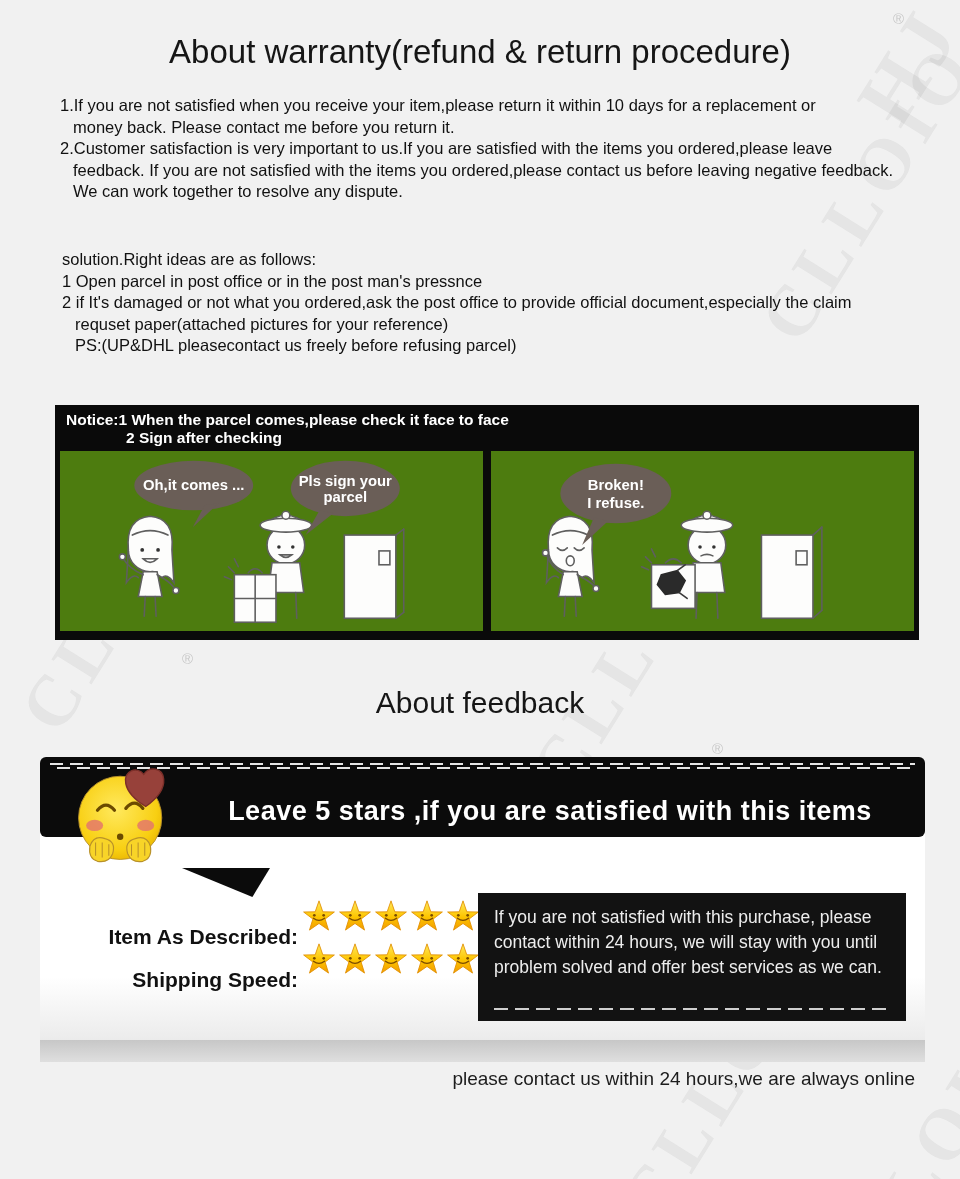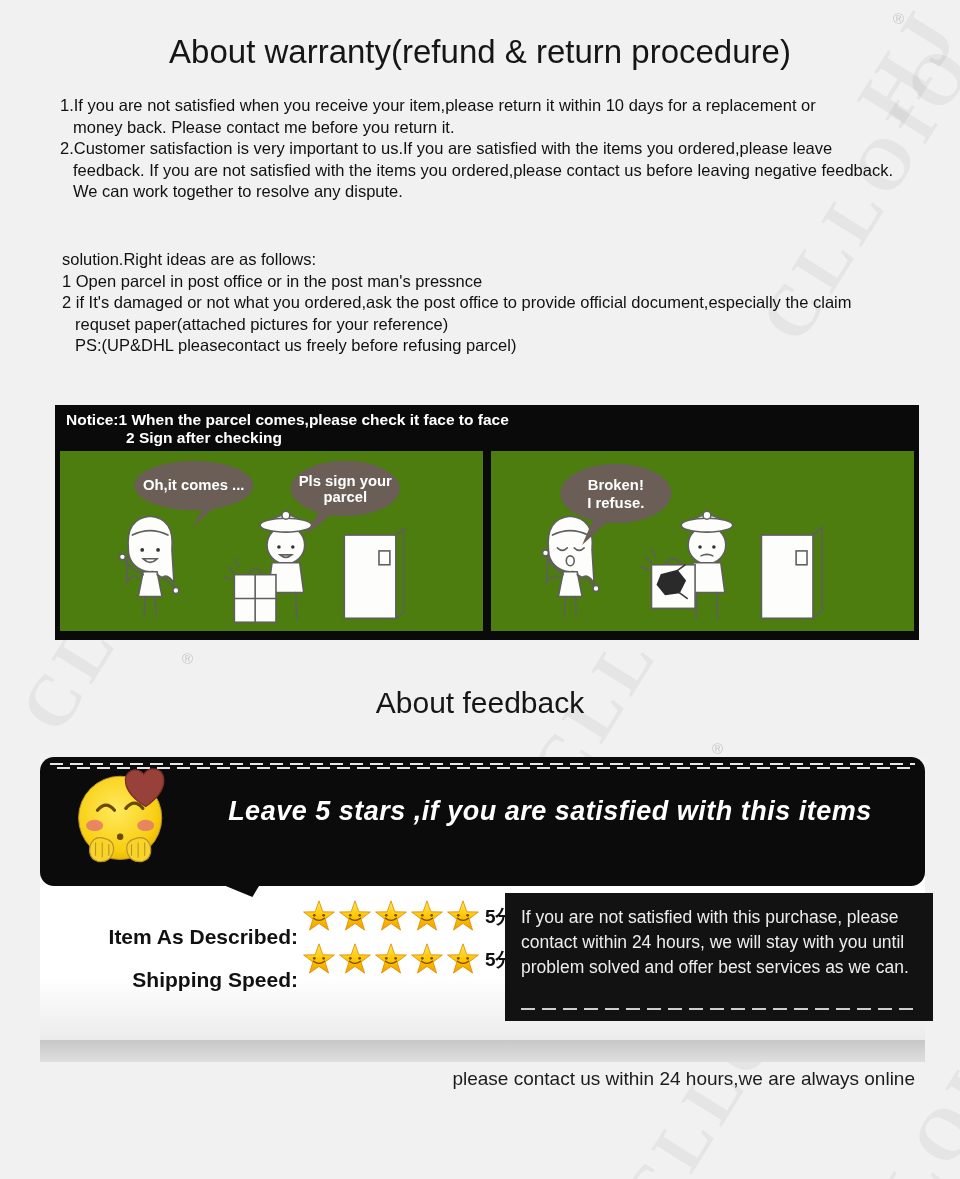--- a/index.html
+++ b/index.html
@@ -27,42 +27,42 @@
   .notice-header{color:#fff;font-weight:bold;font-size:15.5px;line-height:18px;
     padding:2px 0 4px 6px;}
   .nh2{padding-left:60px;}
   .comic-row{display:flex;gap:8px;}
   .panel{background:#4d7c0f;height:180px;flex:1;position:relative;overflow:hidden;}
   .panel svg{width:100%;height:100%;display:block;}
   .bubble-text{font-family:"Liberation Sans",sans-serif;font-weight:bold;font-size:15px;fill:#ffffff;}
   
   .fb-panel{position:absolute;left:40px;top:757px;width:885px;height:305px;z-index:2;
     background:linear-gradient(180deg,#f2f2f2 0%,#ffffff 10%,#ffffff 72%,#ececec 92%,#e2e2e2 100%);}
-  .banner{position:absolute;left:0;top:0;width:885px;height:129px;background:#0b0b0b;
-    border-radius:14px;font-style:italic;}
+  .banner{position:absolute;left:0;top:0;width:885px;height:80px;background:#0b0b0b;
+    border-radius:6px;}
   .dashes{position:absolute;left:10px;right:10px;top:6px;height:8px;
     background-image:repeating-linear-gradient(90deg,#e6e6e6 0 13px,transparent 13px 20px),
                      repeating-linear-gradient(90deg,#e6e6e6 0 13px,transparent 13px 20px);
     background-size:100% 2px,100% 2px;background-position:0 0,7px 4px;background-repeat:no-repeat;}
   .banner-text{position:absolute;left:150px;right:15px;top:39px;text-align:center;
     color:#ffffff;font-weight:bold;font-size:27px;letter-spacing:.5px;white-space:nowrap;}
   .emoji{position:absolute;left:30px;top:6px;width:106px;height:104px;}
   .banner-tail{position:absolute;left:142px;top:111px;width:88px;height:29px;background:#0b0b0b;
     -webkit-clip-path:polygon(0 0,100% 0,80% 100%);clip-path:polygon(0 0,100% 0,80% 100%);}
   
   .ratings{position:absolute;left:10px;top:142px;}
   .rating-row{display:flex;align-items:center;height:36px;margin-bottom:7px;}
   .rating-label{width:248px;text-align:right;font-weight:bold;font-size:21px;color:#111;
     padding-right:4px;white-space:nowrap;margin-top:40px;}
   .stars{display:flex;}
   .star{width:34px;height:34px;margin-right:2px;}
   .rating-score{font-weight:bold;font-size:19px;color:#111;margin-left:3px;white-space:nowrap;}
   
   .promise-box{position:absolute;left:438px;top:136px;width:428px;height:128px;background:#121212;
-    box-sizing:border-box;padding:12px 16px 0 16px;margin-left:27px;}
+    box-sizing:border-box;padding:12px 16px 0 16px;}
   .promise-text{color:#ededed;font-size:17.5px;line-height:1.42;}
   .promise-dash{position:absolute;left:16px;right:16px;bottom:11px;height:2px;
     background:repeating-linear-gradient(90deg,#cfcfcf 0 14px,transparent 14px 21px);}
   .fb-bottom-strip{position:absolute;left:0;right:0;bottom:0;height:22px;
     background:linear-gradient(180deg,#c7c7c7,#dfdfdf);}
   .bottom-note{position:absolute;top:1068px;right:45px;font-size:19px;color:#1c1c1c;
     z-index:2;white-space:nowrap;}
   .hiddensvg{position:absolute;width:0;height:0;overflow:hidden;}
 </style>
 </head>

